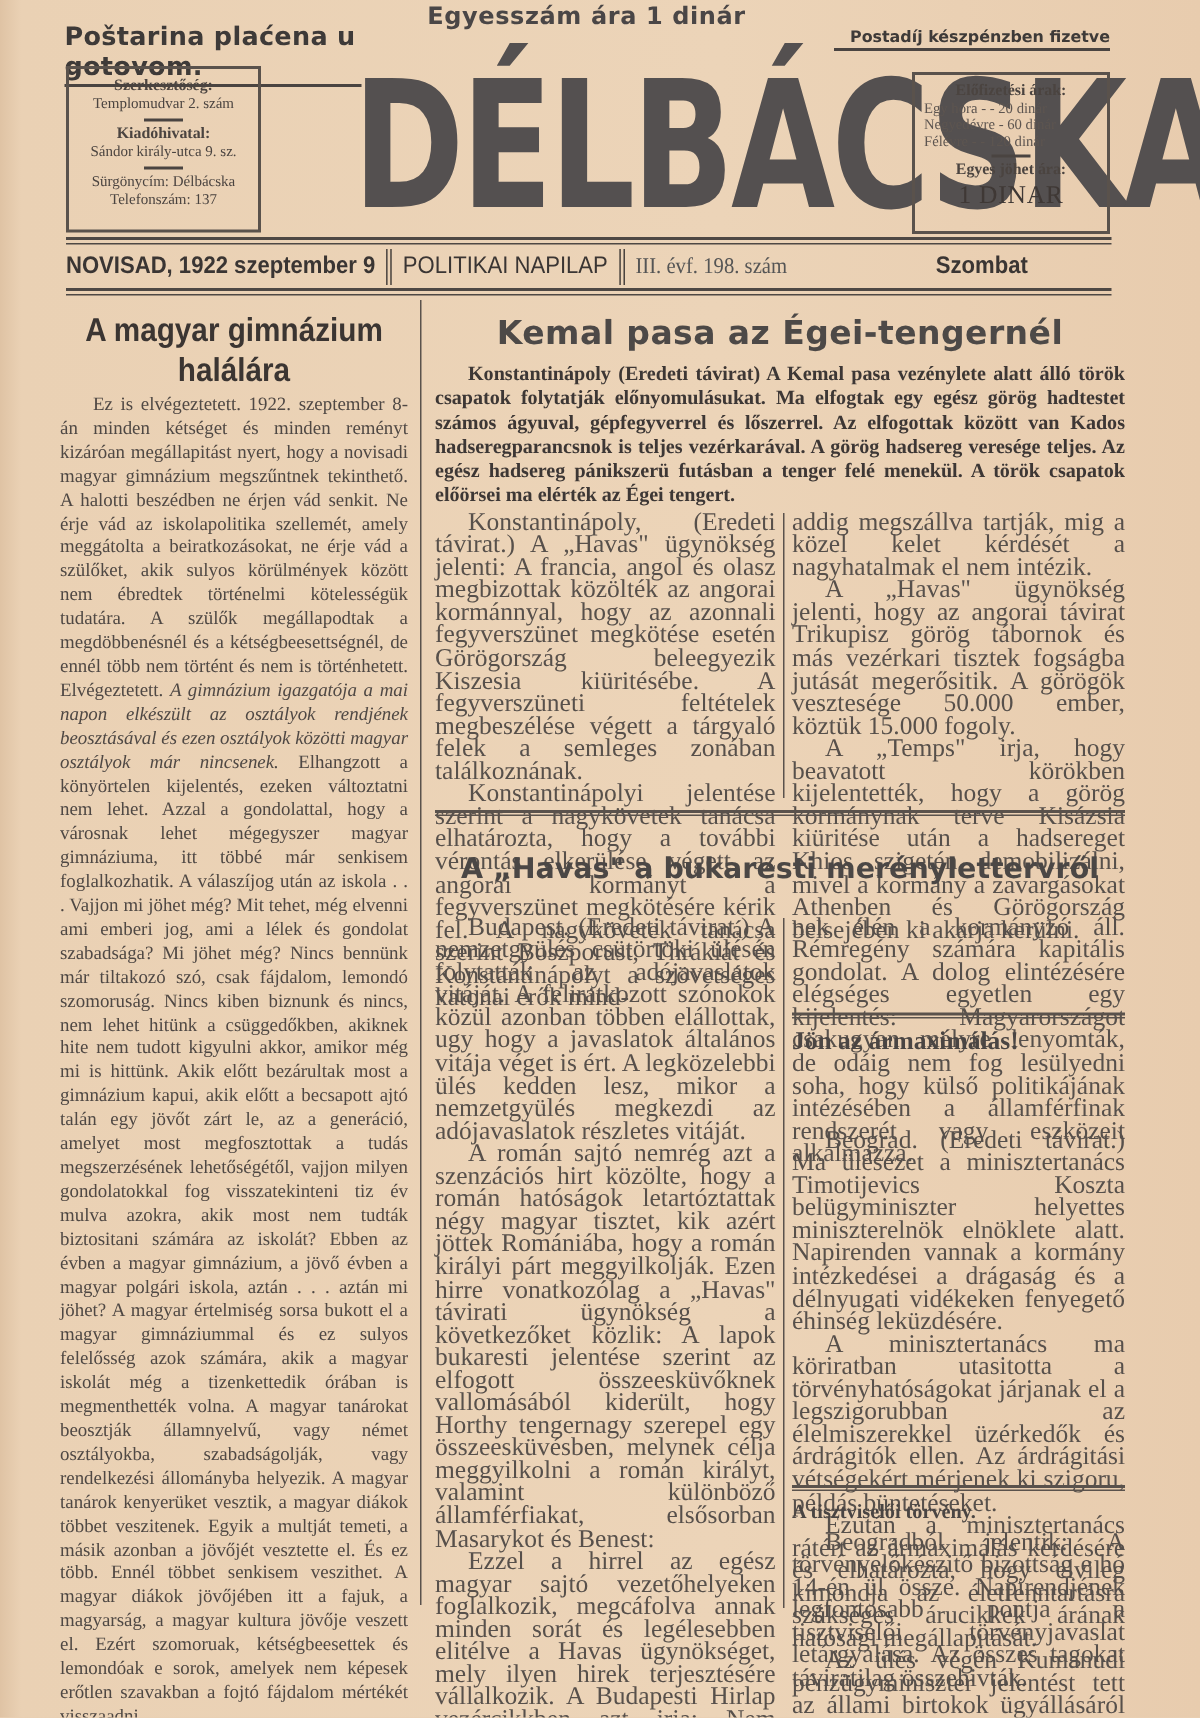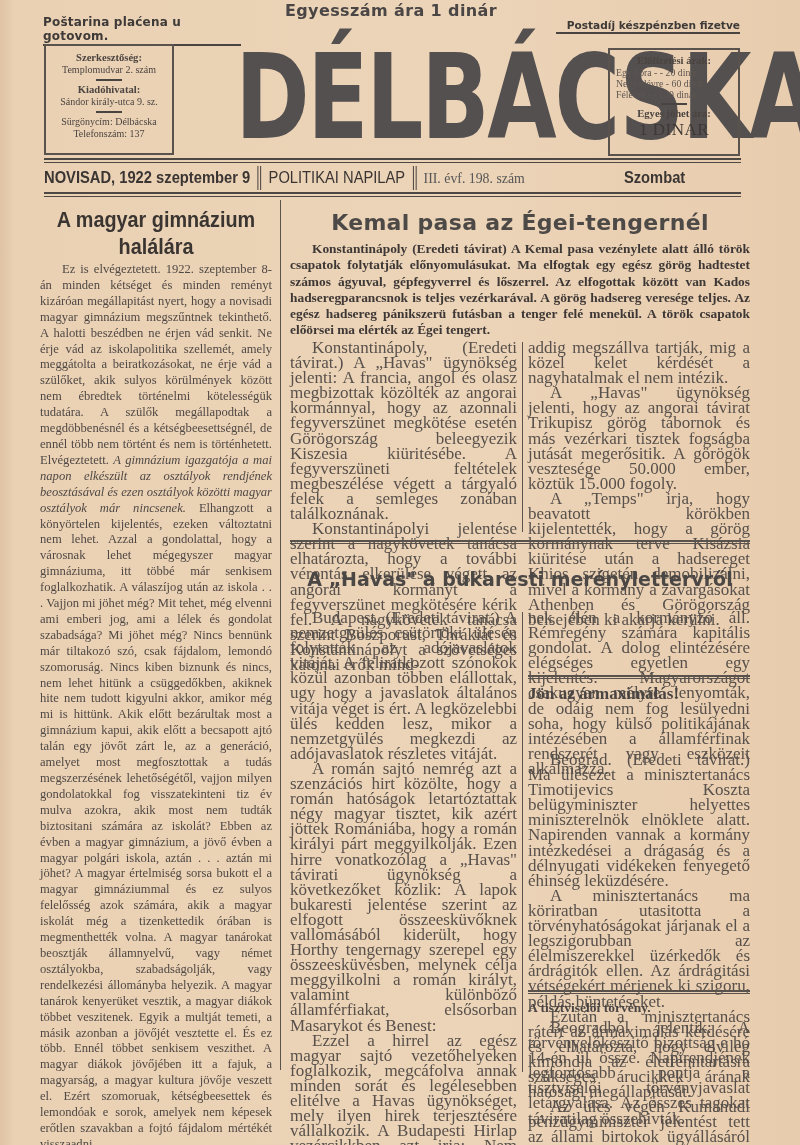--- a/index.html
+++ b/index.html
@@ -9,21 +9,21 @@
     color: #3b3430;
     font-family: "Liberation Serif", "DejaVu Serif", serif;
     position: relative;
   }
   .page {
     position: absolute; left: 0; top: 0; width: 800px; height: 1145px;
     background: linear-gradient(90deg, #dfc3a4 0px, #ead1b4 14px, #ecd4b8 60%, #e8ccae 100%);
   }
   .top-left-note {
     position: absolute; left: 43px; top: 15px; width: 198px;
-    font-family: "DejaVu Sans", sans-serif; font-weight: bold; font-size: 12px;
+    font-family: "DejaVu Sans", sans-serif; font-weight: bold; font-size: 17px;
     letter-spacing: 0.2px; color: #3e3a38; border-bottom: 2px solid #4a4441; padding-bottom: 1px;
   }
   .top-center {
     position: absolute; left: 276px; top: 1px; width: 230px; text-align: center;
     font-family: "DejaVu Sans", sans-serif; font-weight: bold; font-size: 16px; color: #4a4646;
     letter-spacing: 0.4px;
   }
   .top-right-note {
     position: absolute; left: 556px; top: 19px; width: 184px;
     font-family: "DejaVu Sans", sans-serif; font-weight: bold; font-size: 10.6px; color: #3e3a38;

